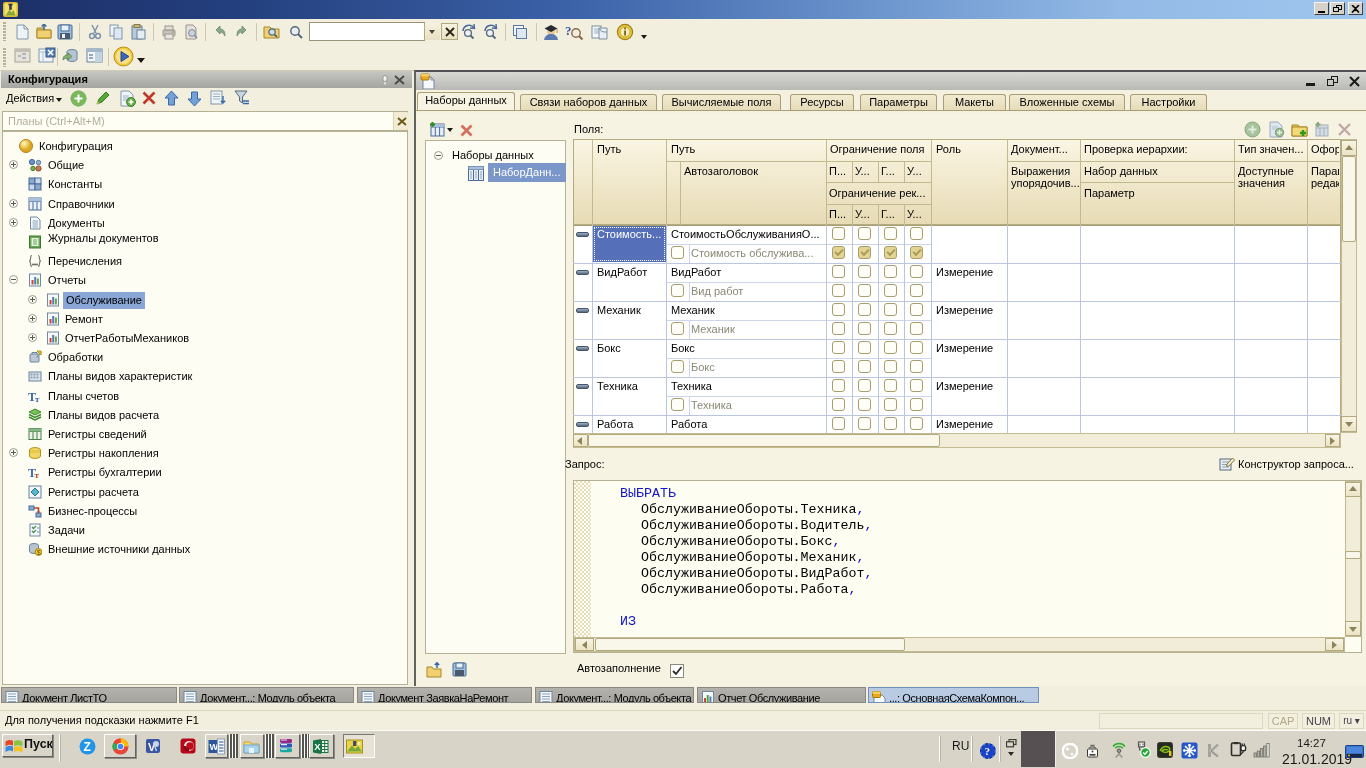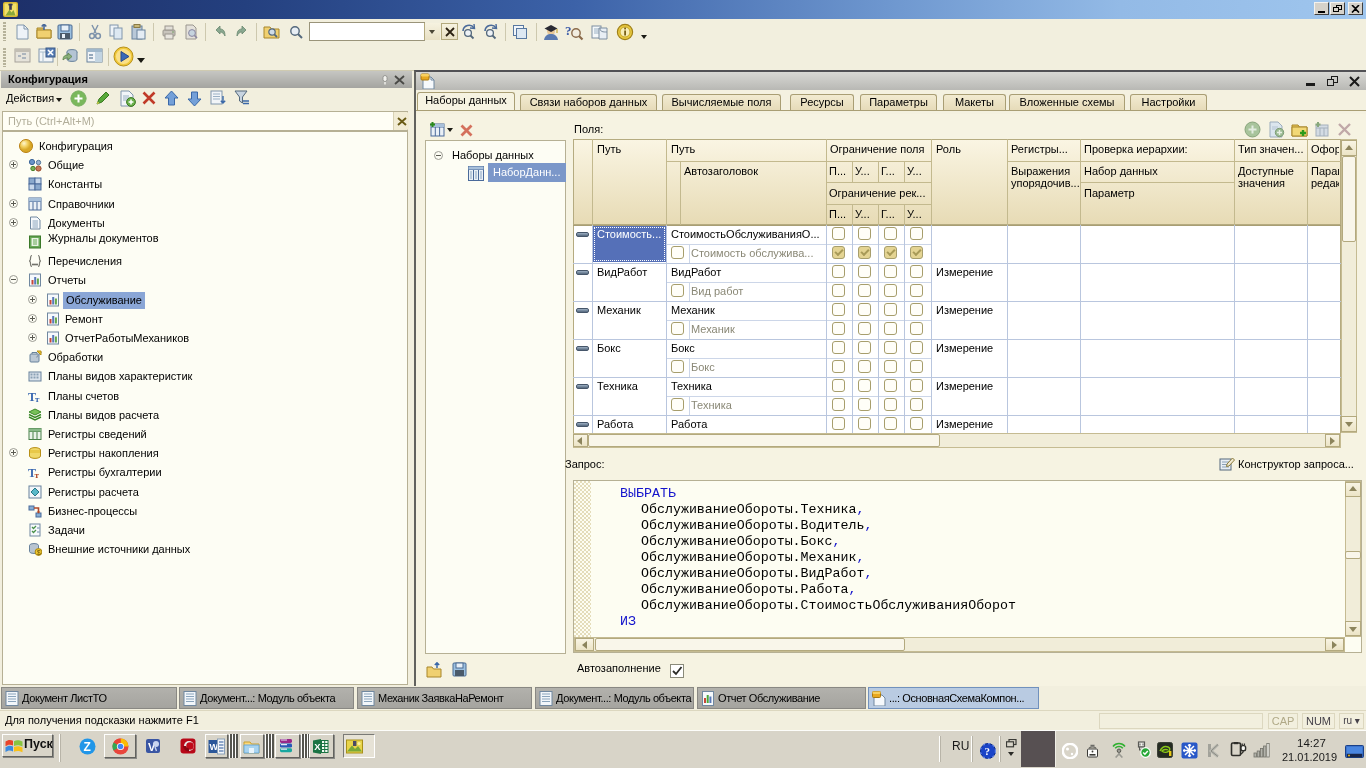--- a/index.html
+++ b/index.html
@@ -31,21 +31,21 @@
 .cb.on:after{content:"";position:absolute;left:2px;top:2px;width:6px;height:3px;border-left:2px solid #a89a58;border-bottom:2px solid #a89a58;transform:rotate(-45deg)}
 .handle{position:absolute;width:13px;height:5px;border-radius:2px;background:linear-gradient(#9db0c4,#54677c);border:1px solid #46566a}
 .sb{position:absolute;background:#f1edd9;border:1px solid #c5bb92}
 .sbtn{position:absolute;background:linear-gradient(#f8f4e4,#ece4c6);border:1px solid #b3a97e}
 .arr{position:absolute;width:0;height:0}
 .sth{position:absolute;background:#f9f6ea;border:1px solid #b3a97e;border-radius:2px}
 #qbox{left:157px;top:366px;width:789px;height:173px;background:#fdfdf2;border:1px solid #b6b094;font-family:"Liberation Mono",monospace;font-size:13.3px}
 .ql{position:absolute;white-space:pre}
 .kw{color:#1414cc}
 #wbar{left:0;top:686px;width:1366px;height:24px;background:#f2efde}
-.wtab{position:absolute;top:1px;height:22px;background:linear-gradient(#b2b1ac,#a5a49f);border:1px solid #898883;color:#000;white-space:nowrap;overflow:hidden}
+.wtab{position:absolute;top:1px;height:16px;background:linear-gradient(#b2b1ac,#a5a49f);border:1px solid #898883;color:#000;white-space:nowrap;overflow:hidden}
 .wtab.act{background:#b9cbe2;border:1px solid #7191bd}
 .wtab .wt{position:absolute;left:20px;top:4px;letter-spacing:-0.4px}
 #sbar{left:0;top:710px;width:1366px;height:20px;background:#f2efde;border-top:1px solid #dcd7bf}
 .scell{position:absolute;top:2px;height:16px;border:1px solid #dcd7bf;text-align:center;line-height:14px}
 #task{left:0;top:730px;width:1366px;height:38px;background:#d8d4c8;border-top:1px solid #fdfdfa}
 .tkbtn{position:absolute;background:#d8d4c8;border:1px solid #fefefc;border-right-color:#62625e;border-bottom-color:#62625e;box-shadow:1px 1px 0 #8a8a86}
 .tkbtn.dn{background:#e6e2d6;border:1px solid #7a7a76;border-right-color:#fff;border-bottom-color:#fff;box-shadow:none}
 </style></head>
 <body>
 <div class="a" id="title">
@@ -268,21 +268,21 @@
         <line x1="4" y1="9" x2="11" y2="9"></line>
       </g>
       <path d="M14 6 v7 M11.8 10.8 L14 13 L16.2 10.8" stroke="#3a68a8" stroke-width="1.4" fill="none"></path>
     </svg>
 <svg class="a" style="left:233px;top:1px" width="18" height="18">
       <path d="M2 2 H14 L9.5 8 V14 L6.5 12 V8 Z" fill="#c8d4e0" stroke="#54687c"></path>
       <path d="M10 12 h6 M10 14.5 h6" stroke="#3a68a8" stroke-width="1.5"></path>
     </svg>
 </div>
 <div class="a" id="lpsearch">
-    <div class="a" style="left:5px;top:3px;color:#b2ae9a">Путь (Ctrl+Alt+M)</div>
+    <div class="a" style="left:5px;top:3px;color:#b2ae9a">Планы (Ctrl+Alt+M)</div>
     <div class="a" style="left:390px;top:0px;width:16px;height:18px;background:#f2ecd4;border-left:1px solid #d8d2b4;border-radius:0 3px 3px 0"></div>
     <svg class="a" style="left:394px;top:5px" width="10" height="9">
       <path d="M1 1 L9 8 M9 1 L1 8" stroke="#6a5a14" stroke-width="1.9"></path>
     </svg>
   </div>
 <div class="a" id="lptree">
 <svg class="a" style="left:16px;top:7px" width="14" height="14">
       <defs>
         <radialGradient id="gconf" cx="35%" cy="30%">
           <stop offset="0%" stop-color="#fff6d0"></stop>
@@ -576,21 +576,21 @@
 <div class="a" style="left:250px;top:47px;width:265px;height:1px;background:#c3b98e"></div>
 <div class="a" style="left:591px;top:47px;width:334px;height:1px;background:#c3b98e"></div>
 <div class="a" style="left:410px;top:68px;width:105px;height:1px;background:#c3b98e"></div>
 <div class="a" style="left:664px;top:68px;width:154px;height:1px;background:#c3b98e"></div>
 <div class="a" style="left:410px;top:90px;width:105px;height:1px;background:#c3b98e"></div>
 <div class="a" style="left:157px;top:111px;width:768px;height:1px;background:#a89e74"></div>
 <div class="a" style="left:181px;top:29px;overflow:hidden;white-space:nowrap">Путь</div>
 <div class="a" style="left:255px;top:29px;overflow:hidden;white-space:nowrap">Путь</div>
 <div class="a" style="left:414px;top:29px;width:99px;overflow:hidden;white-space:nowrap">Ограничение поля</div>
 <div class="a" style="left:520px;top:29px;overflow:hidden;white-space:nowrap">Роль</div>
-<div class="a" style="left:595px;top:29px;width:68px;overflow:hidden;white-space:nowrap">Регистры...</div>
+<div class="a" style="left:595px;top:29px;width:68px;overflow:hidden;white-space:nowrap">Документ...</div>
 <div class="a" style="left:668px;top:29px;overflow:hidden;white-space:nowrap">Проверка иерархии:</div>
 <div class="a" style="left:822px;top:29px;width:66px;overflow:hidden;white-space:nowrap">Тип значен...</div>
 <div class="a" style="left:895px;top:29px;width:28px;overflow:hidden;white-space:nowrap">Офор</div>
 <div class="a" style="left:268px;top:51px;overflow:hidden;white-space:nowrap">Автозаголовок</div>
 <div class="a" style="left:413px;top:51px;width:22px;overflow:hidden;white-space:nowrap">П...</div>
 <div class="a" style="left:439px;top:51px;width:22px;overflow:hidden;white-space:nowrap">У...</div>
 <div class="a" style="left:465px;top:51px;width:22px;overflow:hidden;white-space:nowrap">Г...</div>
 <div class="a" style="left:491px;top:51px;width:22px;overflow:hidden;white-space:nowrap">У...</div>
 <div class="a" style="left:595px;top:51px;overflow:hidden;white-space:nowrap">Выражения</div>
 <div class="a" style="left:595px;top:63px;width:69px;overflow:hidden;white-space:nowrap">упорядочив...</div>
@@ -730,21 +730,20 @@
 <div class="a" style="left:822px;top:344px">Конструктор запроса...</div>
 <div class="a" id="qbox">
 <div class="a" style="left:0;top:0;width:17px;height:156px;background:repeating-conic-gradient(#e4dcba 0% 25%, #fdfdf2 0% 50%) 0 0/4px 4px"></div>
 <div class="ql" style="left:46px;top:5px"><span class="kw">ВЫБРАТЬ</span></div>
 <div class="ql" style="left:67px;top:21px">ОбслуживаниеОбороты.Техника<span class="kw">,</span></div>
 <div class="ql" style="left:67px;top:37px">ОбслуживаниеОбороты.Водитель<span class="kw">,</span></div>
 <div class="ql" style="left:67px;top:53px">ОбслуживаниеОбороты.Бокс<span class="kw">,</span></div>
 <div class="ql" style="left:67px;top:69px">ОбслуживаниеОбороты.Механик<span class="kw">,</span></div>
 <div class="ql" style="left:67px;top:85px">ОбслуживаниеОбороты.ВидРабот<span class="kw">,</span></div>
 <div class="ql" style="left:67px;top:101px">ОбслуживаниеОбороты.Работа<span class="kw">,</span></div>
-<div class="ql" style="left:67px;top:117px">ОбслуживаниеОбороты.СтоимостьОбслуживанияОборот</div>
 <div class="ql" style="left:46px;top:133px"><span class="kw">ИЗ</span></div>
 <div class="sb" style="left:771px;top:0px;width:16px;height:156px"></div>
 <div class="sbtn" style="left:771px;top:1px;width:16px;height:15px"></div>
 <div class="arr" style="left:775px;top:5px;border-left:4px solid transparent;border-right:4px solid transparent;border-bottom:5px solid #8c845c"></div>
 <div class="sbtn" style="left:771px;top:140px;width:16px;height:15px"></div>
 <div class="arr" style="left:775px;top:146px;border-left:4px solid transparent;border-right:4px solid transparent;border-top:5px solid #8c845c"></div>
 <div class="a" style="left:771px;top:70px;width:16px;height:8px;background:#f9f6ea;border:1px solid #b3a97e;border-radius:2px"></div>
 <div class="sb" style="left:0px;top:156px;width:771px;height:15px"></div>
 <div class="sbtn" style="left:1px;top:157px;width:19px;height:13px"></div>
 <div class="arr" style="left:8px;top:160px;border-top:4px solid transparent;border-bottom:4px solid transparent;border-right:5px solid #8c845c"></div>
@@ -787,21 +786,21 @@
 <div class="wtab" style="left:357px;width:175px">
 <svg class="a" style="left:3px;top:3px" width="15" height="15">
         <rect x="1" y="0.5" width="12" height="14" fill="#f2f6fa" stroke="#7088a0"></rect>
         <g stroke="#8aa4bc">
           <line x1="3" y1="3" x2="11" y2="3"></line>
           <line x1="3" y1="5.5" x2="11" y2="5.5"></line>
           <line x1="3" y1="8" x2="11" y2="8"></line>
           <line x1="3" y1="10.5" x2="11" y2="10.5"></line>
         </g>
       </svg>
-<div class="wt">Механик ЗаявкаНаРемонт</div>
+<div class="wt">Документ ЗаявкаНаРемонт</div>
     </div>
 <div class="wtab" style="left:535px;width:159px">
 <svg class="a" style="left:3px;top:3px" width="15" height="15">
         <rect x="1" y="0.5" width="12" height="14" fill="#f2f6fa" stroke="#7088a0"></rect>
         <g stroke="#8aa4bc">
           <line x1="3" y1="3" x2="11" y2="3"></line>
           <line x1="3" y1="5.5" x2="11" y2="5.5"></line>
           <line x1="3" y1="8" x2="11" y2="8"></line>
           <line x1="3" y1="10.5" x2="11" y2="10.5"></line>
         </g>
@@ -1003,19 +1002,19 @@
 <svg class="a" style="left:1253px;top:11px" width="17" height="16">
       <g fill="#b2b2aa" stroke="#72726a" stroke-width="0.8">
         <rect x="1" y="11" width="2.4" height="4"></rect>
         <rect x="4.2" y="9" width="2.4" height="6"></rect>
         <rect x="7.4" y="6.5" width="2.4" height="8.5"></rect>
         <rect x="10.6" y="4" width="2.4" height="11"></rect>
         <rect x="13.8" y="1.5" width="2.4" height="13.5" fill="#e8e8e2"></rect>
       </g>
     </svg>
 <div class="a" style="left:1297px;top:6px;font-size:11.5px;color:#1a1a1a">14:27</div>
-<div class="a" style="left:1282px;top:20px;font-size:11px;color:#1a1a1a">21.01.2019</div>
+<div class="a" style="left:1282px;top:20px;font-size:14px;color:#1a1a1a">21.01.2019</div>
 <svg class="a" style="left:1345px;top:14px" width="19" height="15">
       <rect x="0.5" y="0.5" width="18" height="12" rx="1" fill="#3a70c8" stroke="#1a4088"></rect>
       <rect x="1.8" y="1.8" width="15.4" height="7" fill="#4a86e0"></rect>
       <rect x="1.8" y="8.8" width="15.4" height="3.4" fill="#18264a"></rect>
       <circle cx="4" cy="10.4" r="1" fill="#e8b820"></circle>
     </svg>
 </div>
 </body></html>

